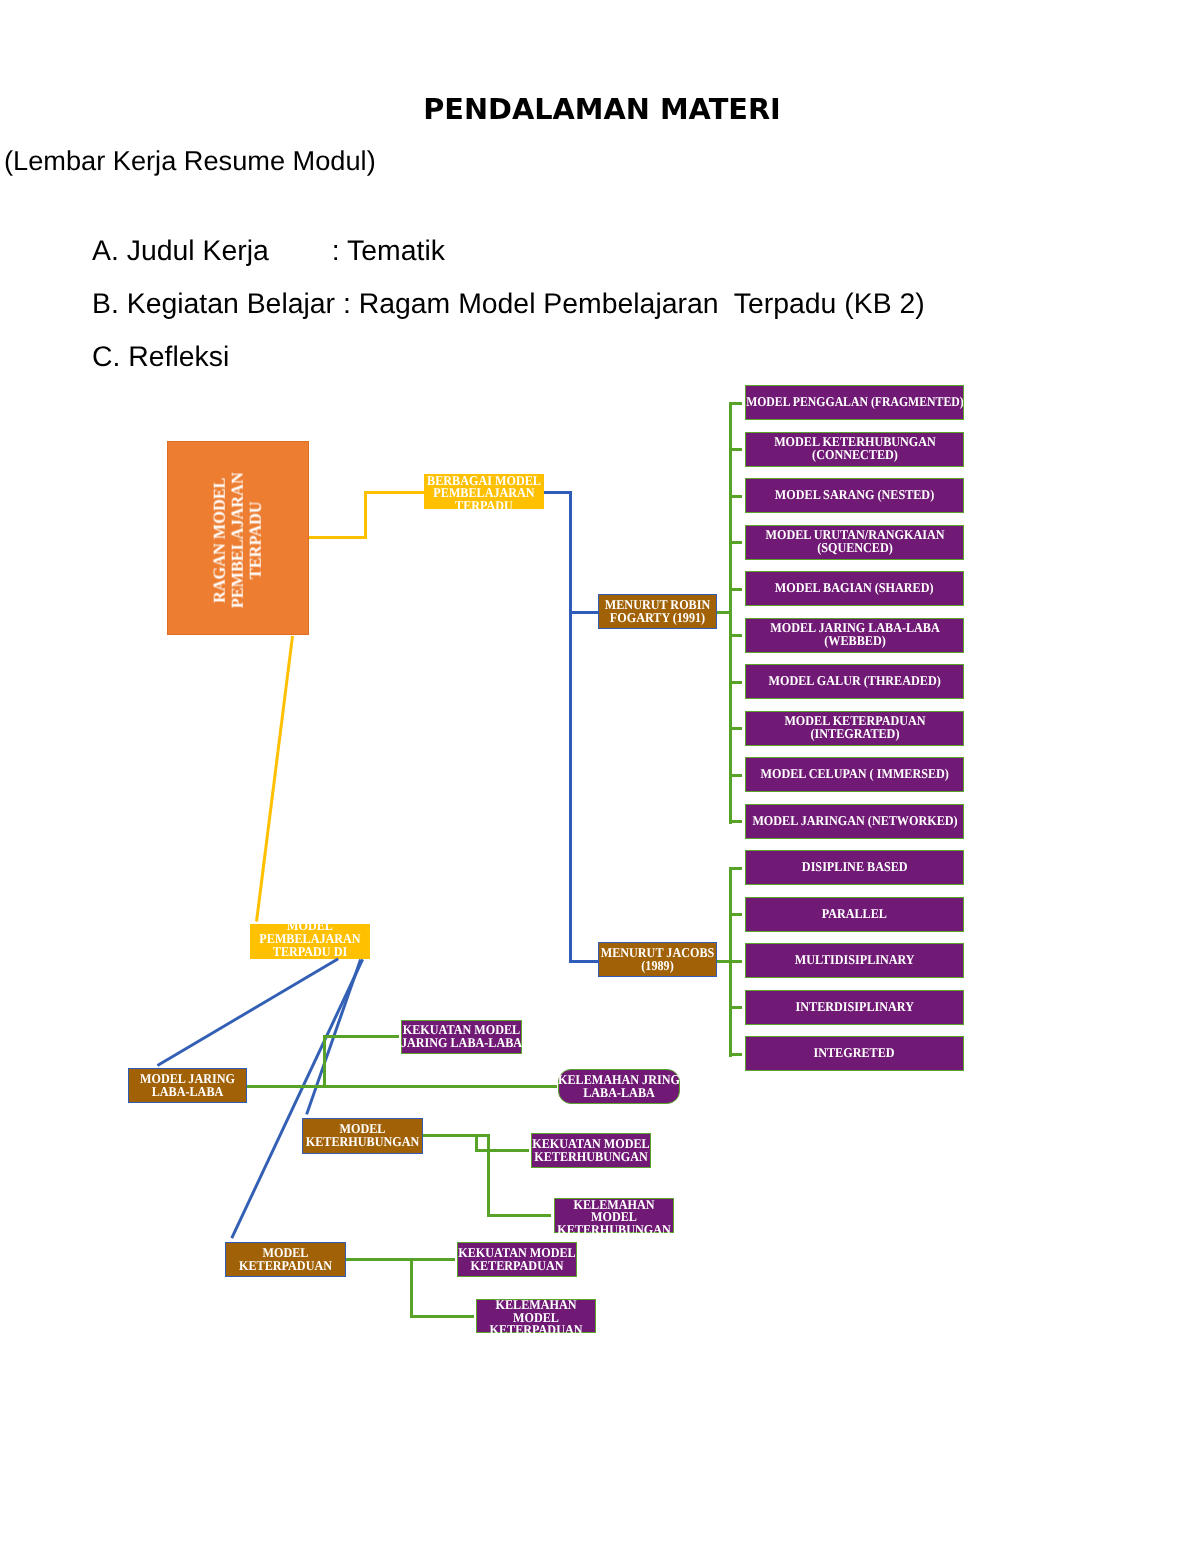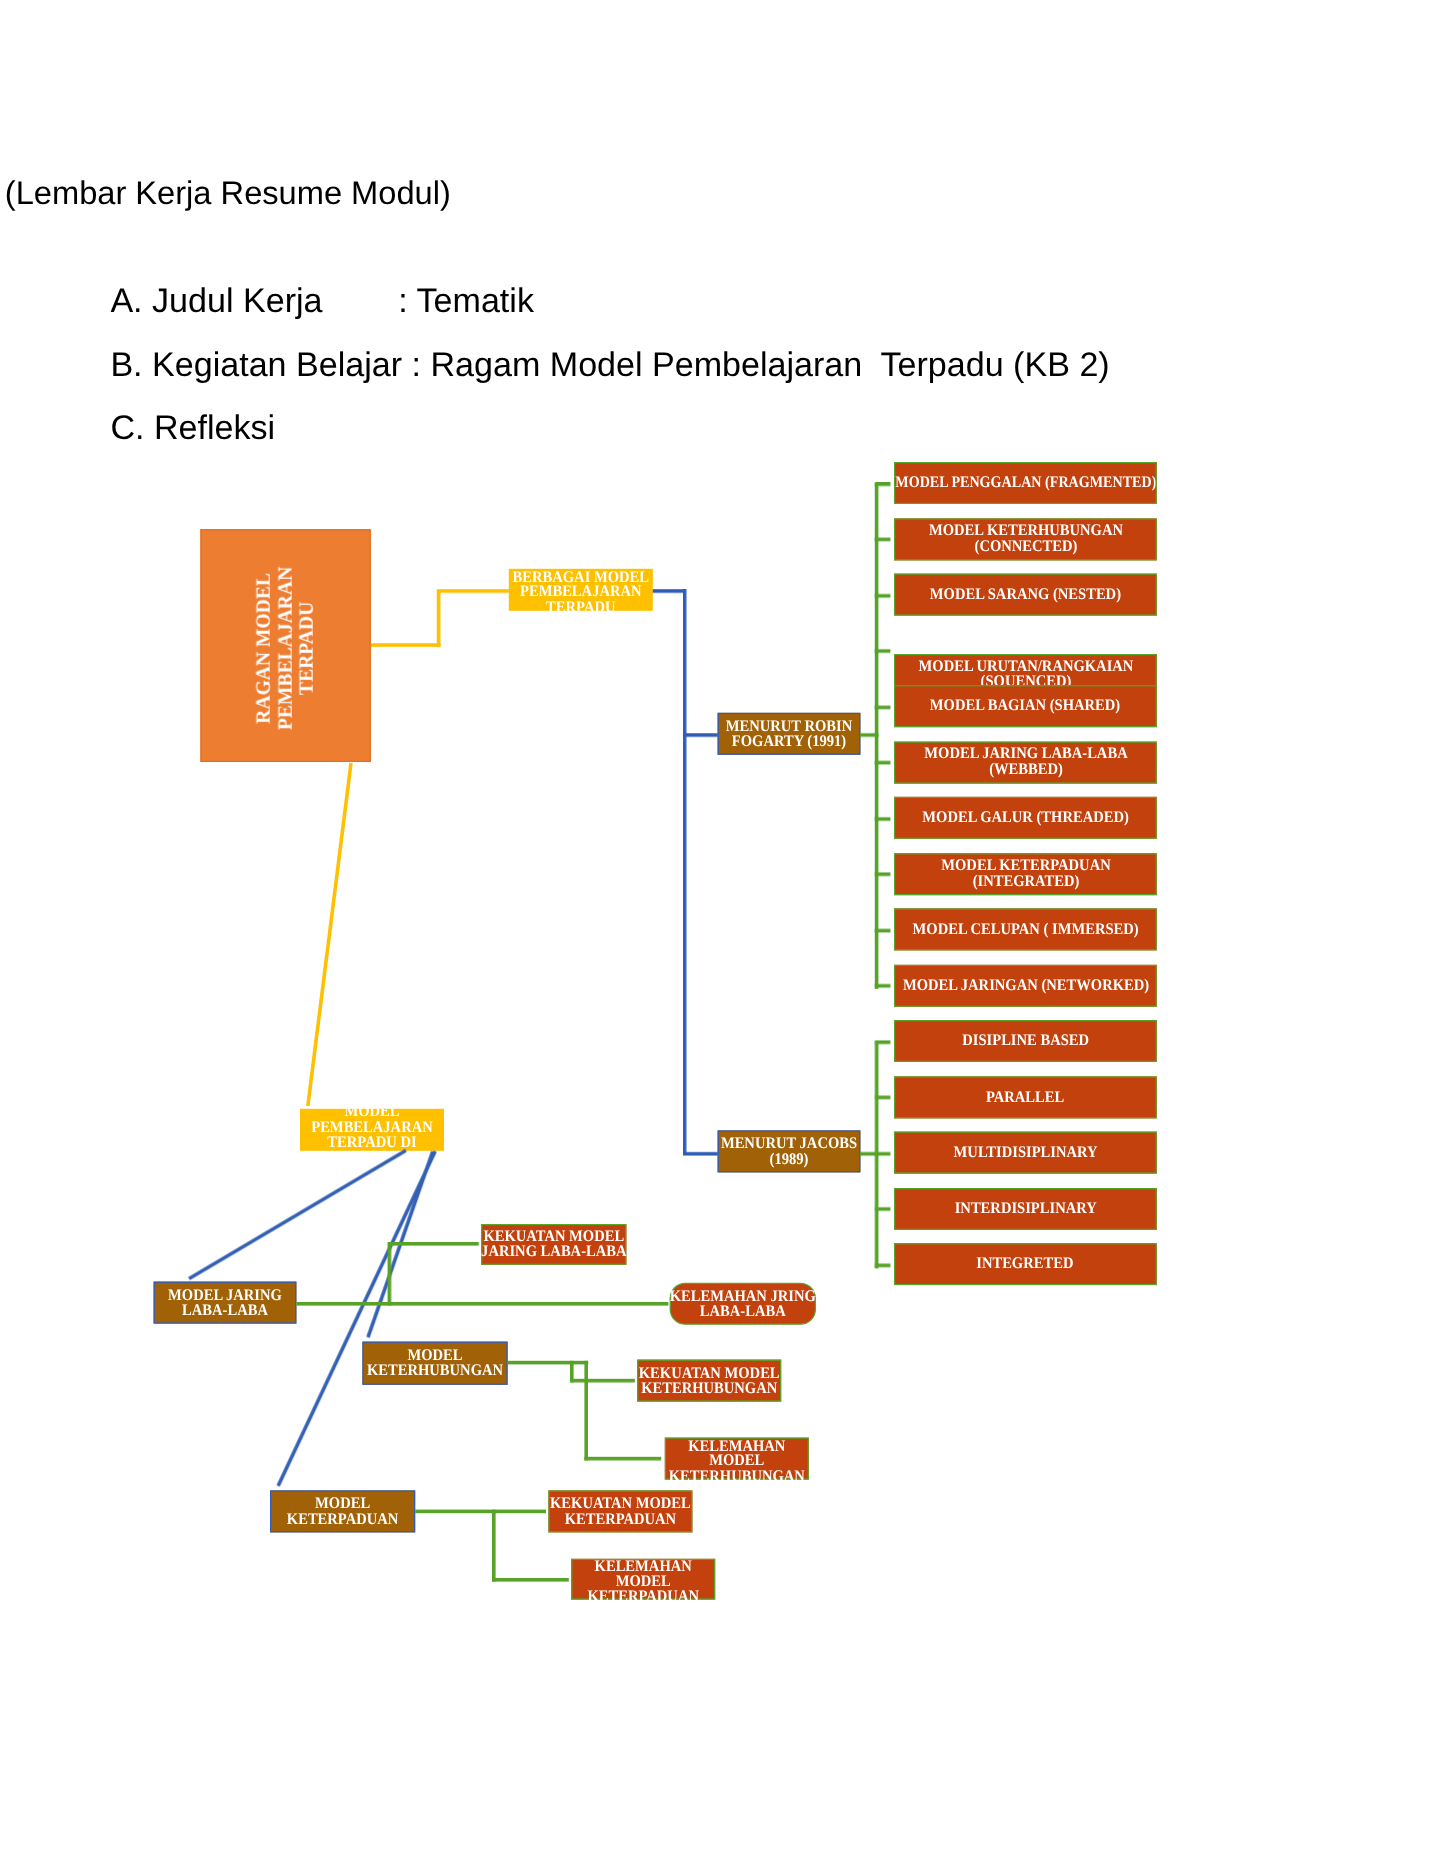--- a/index.html
+++ b/index.html
@@ -18,37 +18,38 @@
   .node{position:absolute;box-sizing:border-box;display:flex;align-items:center;
         justify-content:center;text-align:center;color:#fff;
         font-family:"Liberation Serif",serif;font-weight:bold;line-height:0.93;
         overflow:visible;}
   .node > span{display:block;flex:0 0 auto;transform:scaleX(0.9);transform-origin:center center;
                 backface-visibility:hidden;}
   .node.clip{overflow:hidden;}
   .node > span.vtext{transform:rotate(-90deg) scaleX(0.96);white-space:normal;
         width:190px;flex:0 0 190px;font-size:17px;line-height:1.07;}
   .node.clip > span{flex:0 0 auto;width:auto;max-width:none;}
-  .green{background:#c2410c;border:1px solid #5AA42B;}
+  .green{background:#701a75;border:1px solid #5AA42B;}
   .blue{background:#a16207;border:1px solid #2E5CB8;}
   .yellow{background:#FFC000;}
   .orange{background:#ED7D31;border:1px solid #DE6E22;}
 
   .hline{position:absolute;height:3px;}
   .vline{position:absolute;width:3px;}
   .g{background:#56A328;}
   .b{background:#2E5CB8;}
   .y{background:#FFC000;}
   .diag{position:absolute;height:0;border-top:3px solid #3360B5;transform-origin:0 0;}
 </style>
 </head>
 <body>
 
 <div class="page">
 
+  <div id="doc-title">PENDALAMAN MATERI</div>
   <div id="doc-subtitle">(Lembar Kerja Resume Modul)</div>
   <div class="bodyline" style="top:235px">A. Judul Kerja        : Tematik</div>
   <div class="bodyline" style="top:288px">B. Kegiatan Belajar : Ragam Model Pembelajaran  Terpadu (KB 2)</div>
   <div class="bodyline" style="top:341px">C. Refleksi</div>
 
   <div id="diagram">
 
     <div class="node orange" id="n-root" style="left: 167px; top: 441px; width: 142px; height: 194px; padding-top: 4px;">
       <span class="vtext" style="width: 160px;">RAGAN MODEL PEMBELAJARAN TERPADU</span>
     </div>
@@ -72,21 +73,21 @@
     <div id="fogarty-models">
         <div class="node green clip" style="left: 745px; top: 385px; width: 219px; height: 35px; font-size: 13.5px;">
           <span style="width: auto; white-space: nowrap; transform: scaleX(0.870871);">MODEL PENGGALAN (FRAGMENTED)</span>
         </div>
         <div class="node green" style="left: 745px; top: 431.5px; width: 219px; height: 35px; font-size: 13.5px;">
           <span style="width: 246px;">MODEL KETERHUBUNGAN (CONNECTED)</span>
         </div>
         <div class="node green clip" style="left: 745px; top: 478px; width: 219px; height: 35px; font-size: 13.5px;">
           <span style="width: auto; white-space: nowrap;">MODEL SARANG (NESTED)</span>
         </div>
-        <div class="node green" style="left: 745px; top: 524.5px; width: 219px; height: 35px; font-size: 13.5px; margin-top: 20px;">
+        <div class="node green" style="left: 745px; top: 524.5px; width: 219px; height: 35px; font-size: 13.5px;">
           <span style="width: 246px;">MODEL URUTAN/RANGKAIAN (SQUENCED)</span>
         </div>
         <div class="node green clip" style="left: 745px; top: 571px; width: 219px; height: 35px; font-size: 13.5px;">
           <span style="width: auto; white-space: nowrap;">MODEL BAGIAN (SHARED)</span>
         </div>
         <div class="node green" style="left: 745px; top: 617.5px; width: 219px; height: 35px; font-size: 13.5px;">
           <span style="width: 246px;">MODEL JARING LABA‑LABA (WEBBED)</span>
         </div>
         <div class="node green clip" style="left: 745px; top: 664px; width: 219px; height: 35px; font-size: 13.5px;">
           <span style="width: auto; white-space: nowrap;">MODEL GALUR (THREADED)</span>

